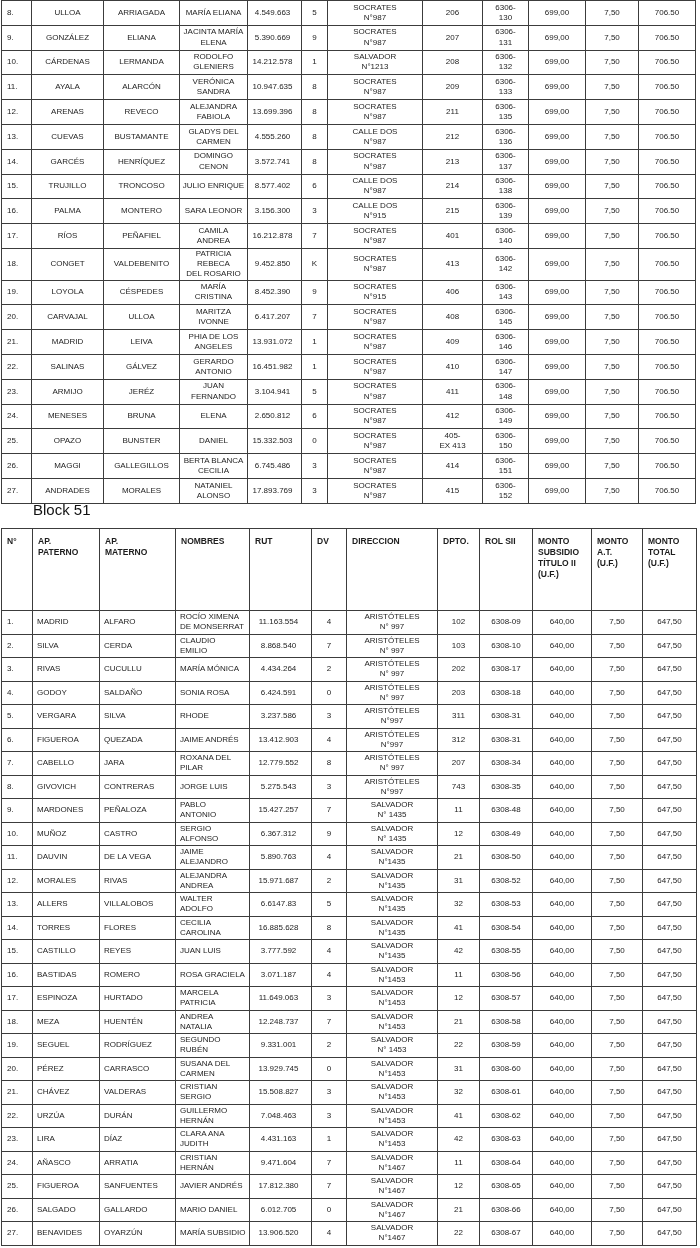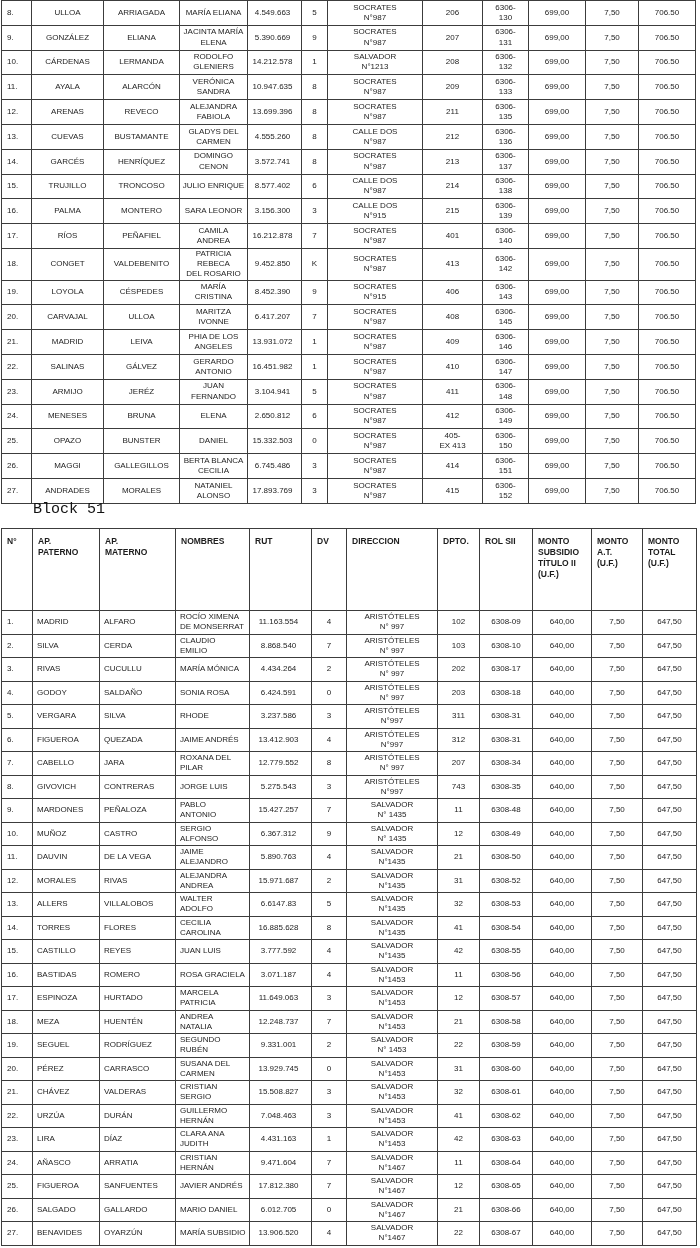--- a/index.html
+++ b/index.html
@@ -15,21 +15,21 @@
   #t1 tbody tr{height:24.8px;}
   #t2{position:absolute;left:1px;top:528px;width:695px;}
   #t2 thead tr{height:82px;}
   #t2 tbody tr{height:23.5px;}
   th{font-size:8.5px;font-weight:bold;text-align:left;vertical-align:top;
      padding:7px 2px 0 5px;line-height:11px;white-space:pre-line;word-wrap:break-word;}
   .c-n{text-align:left;padding-left:5px;}
   .c-rut{text-align:center;padding-right:6px;}
   #t2 .c-ap_paterno,#t2 .c-ap_materno,#t2 .c-nombres{text-align:left;padding-left:4px;}
   .block-label{position:absolute;left:33px;top:501px;
-     font-family:Liberation Mono, monospace;font-size:15px;color:#111;}
+     font-family:Liberation Sans, sans-serif;font-size:15px;color:#111;}
 </style>
 </head>
 <body>
 
 <div class="page">
 
   <table id="t1">
     <colgroup>
       <col style="width:30px">
         <col style="width:72px">

